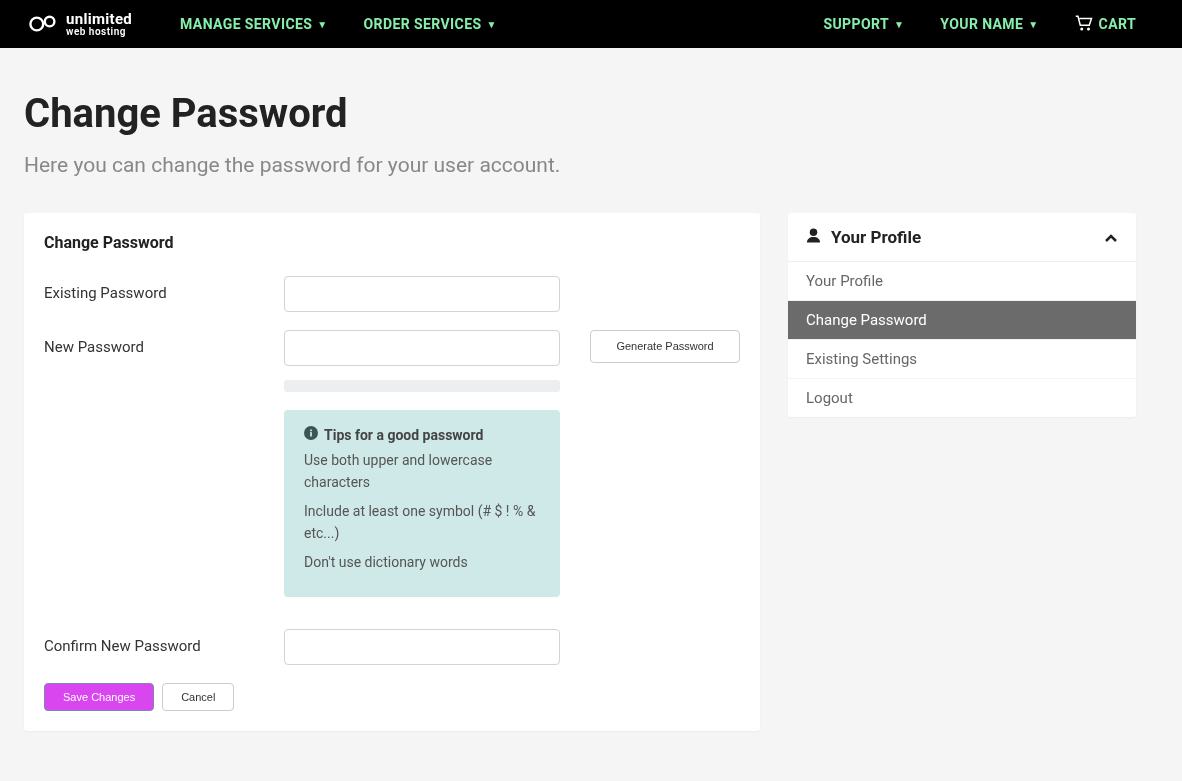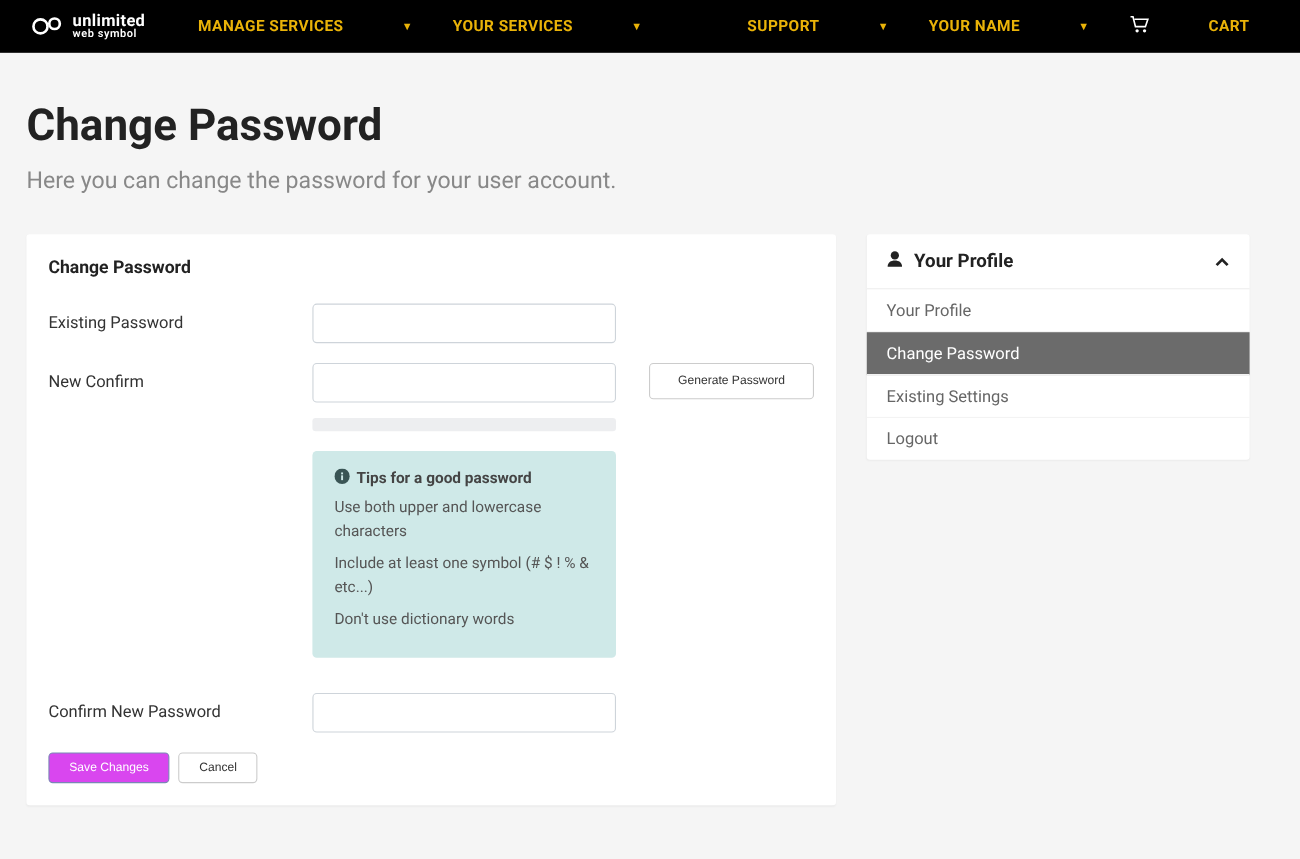--- a/index.html
+++ b/index.html
@@ -31,30 +31,29 @@
   .logo-text {
     display: flex;
     flex-direction: column;
     line-height: 1;
   }
   .logo-text-top { font-weight: 700; font-size: 15px; letter-spacing: .3px; }
   .logo-text-bottom { font-weight: 600; font-size: 10px; letter-spacing: .5px; }
   .nav-left, .nav-right { display: flex; align-items: center; }
   .nav-right { margin-left: auto; }
   .nav-item {
-    color: #eab308;
+    color: #86efac;
     font-weight: 700;
     font-size: 14px;
     letter-spacing: .4px;
     padding: 8px 12px;
     margin: 0 6px;
     cursor: pointer;
     display: flex;
     align-items: center;
-    gap: 48px;
   }
   .nav-item .caret {
     margin-left: 5px;
     font-size: 10px;
   }
   .cart-icon { margin-right: 6px; }
 
   
   .container {
     padding: 42px 24px 24px 24px;
@@ -198,30 +197,30 @@
 <div class="navbar">
   <div class="logo">
     <span class="logo-icon">
       <svg viewBox="0 0 40 24" width="32" height="24">
         <circle cx="11" cy="12" r="8" fill="none" stroke="#fff" stroke-width="3"></circle>
         <circle cx="27" cy="9" r="6" fill="none" stroke="#fff" stroke-width="3"></circle>
       </svg>
     </span>
     <span class="logo-text">
       <span class="logo-text-top">unlimited</span>
-      <span class="logo-text-bottom">web symbol</span>
+      <span class="logo-text-bottom">web hosting</span>
     </span>
   </div>
   <div class="nav-left">
     <div class="nav-item">
       <span>MANAGE SERVICES</span>
       <span class="caret">▼</span>
     </div>
     <div class="nav-item">
-      <span>YOUR SERVICES</span>
+      <span>ORDER SERVICES</span>
       <span class="caret">▼</span>
     </div>
   </div>
   <div class="nav-right">
     <div class="nav-item">
       <span>SUPPORT</span>
       <span class="caret">▼</span>
     </div>
     <div class="nav-item">
       <span>YOUR NAME</span>
@@ -253,21 +252,21 @@
 
           <div class="form-row">
             <div class="form-label">Existing Password</div>
             <div class="form-mid">
               <input type="password" class="form-control" value="" style="">
             </div>
             <div class="form-right"></div>
           </div>
 
           <div class="form-row">
-            <div class="form-label">New Confirm</div>
+            <div class="form-label">New Password</div>
             <div class="form-mid">
               <input type="password" class="form-control" value="" style="">
               <div class="strength-bar"></div>
               <div class="alert-info">
                 <div class="alert-title">
                   <span class="info-icon">
                     <svg width="14" height="14" viewBox="0 0 16 16" fill="#3a5555">
                         <circle cx="8" cy="8" r="8"></circle>
                         <rect x="7" y="7" width="2" height="5" fill="#cfe9e8"></rect>
                         <rect x="7" y="4" width="2" height="2" fill="#cfe9e8"></rect>

